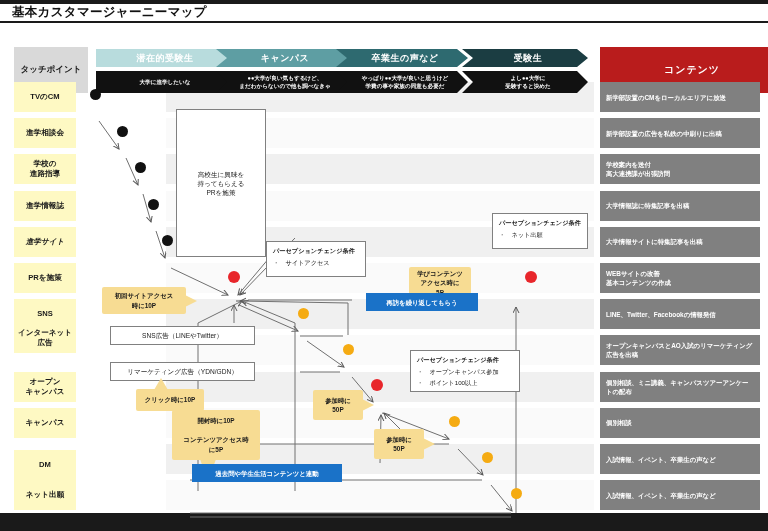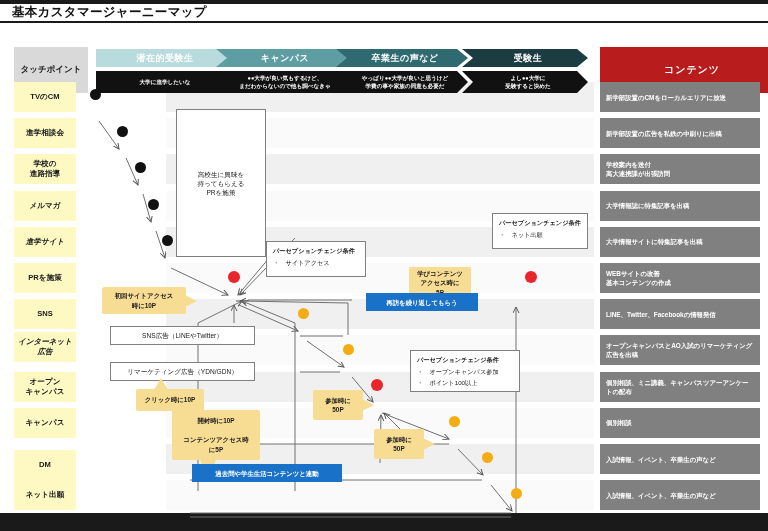--- a/index.html
+++ b/index.html
@@ -162,25 +162,25 @@
         <div class="chev notch" style="left: 462px; top: 48px; width: 126px; height: 22px; background: rgb(17, 17, 17); position: absolute;">
           <span class="txt small">よし●●大学に<br>受験すると決めた</span>
         </div>
       </div>
     <div class="contents-head">コンテンツ</div>
 
     <div id="rowlabels">
         <div class="rowlabel" style="top: 59px; height: 30px;">TVのCM</div>
         <div class="rowlabel" style="top: 95.2px; height: 30px;">進学相談会</div>
         <div class="rowlabel" style="top: 131.4px; height: 30px;">学校の<br>進路指導</div>
-        <div class="rowlabel" style="top: 167.6px; height: 30px;">メルマガ</div>
+        <div class="rowlabel" style="top: 167.6px; height: 30px;">進学情報誌</div>
         <div class="rowlabel" style="top: 203.8px; height: 30px; font-style: italic;">進学サイト</div>
         <div class="rowlabel" style="top: 240px; height: 30px;">PRを施策</div>
         <div class="rowlabel" style="top: 276.2px; height: 30px;">SNS</div>
-        <div class="rowlabel" style="top: 309px; height: 30px; font-style: italic;">インターネット<br>広告</div>
+        <div class="rowlabel" style="top: 300px; height: 30px;">インターネット<br>広告</div>
         <div class="rowlabel" style="top: 348.6px; height: 30px;">オープン<br>キャンパス</div>
         <div class="rowlabel" style="top: 384.8px; height: 30px;">キャンパス</div>
         <div class="rowlabel" style="top: 427px; height: 30px;">DM</div>
         <div class="rowlabel" style="top: 457.2px; height: 30px;">ネット出願</div>
       </div>
     <div id="contentcells">
         <div class="contentcell" style="top: 59px; height: 30px;">
           <span>新学部設置のCMをローカルエリアに放送</span>
         </div>
         <div class="contentcell" style="top: 95.2px; height: 30px;">

